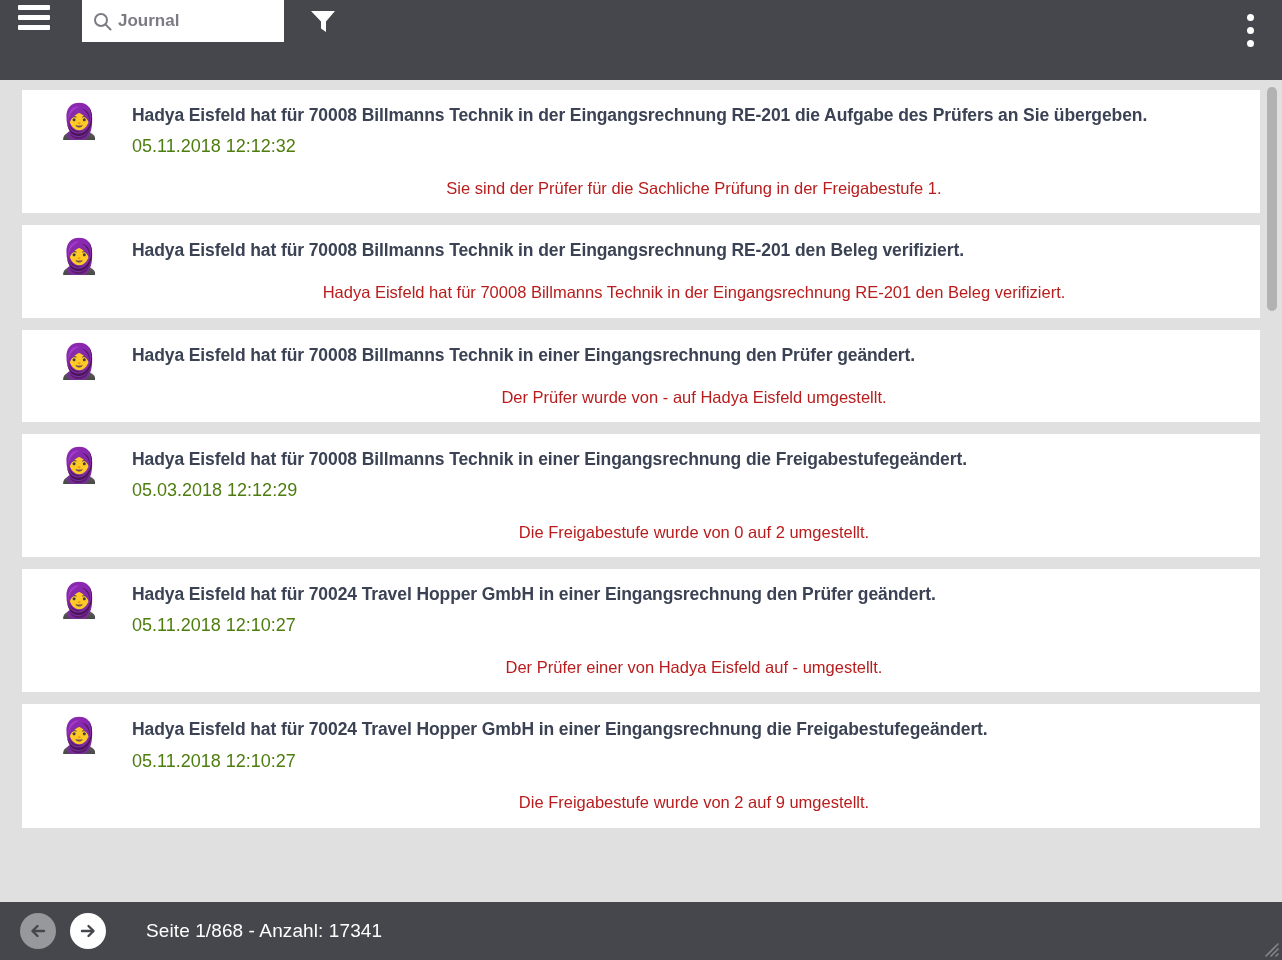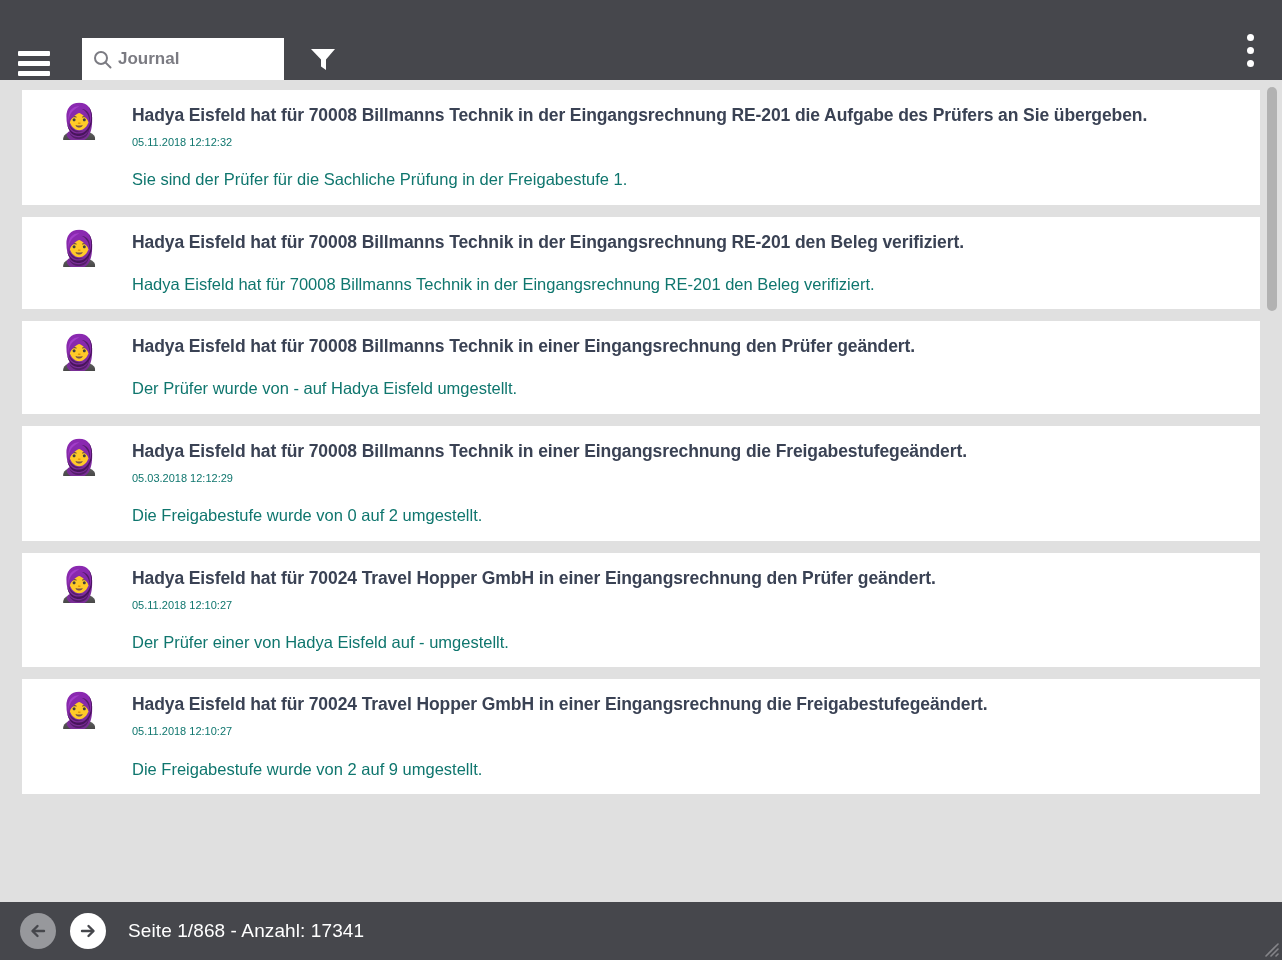--- a/index.html
+++ b/index.html
@@ -20,21 +20,21 @@
     background: #e0e0e0;
     position: relative;
   }
 
   
   .header {
     height: 80px;
     min-height: 80px;
     background: #46474c;
     display: flex;
-    align-items: flex-end;
+    align-items: flex-start;
     padding: 0 0 0 16px;
     position: relative;
     z-index: 5;
   }
 
   .hamburger {
     width: 36px;
     height: 34px;
     display: flex;
     flex-direction: column;
@@ -153,30 +153,31 @@
   }
 
   .card-title {
     font-size: 17.5px;
     font-weight: bold;
     color: #3a4254;
     line-height: 1.32;
     letter-spacing: -0.1px;
   }
   .card-time {
-    font-size: 11px;
-    color: #0f766e;
+    font-size: 18px;
+    color: #4d7c0f;
     margin-top: 9px;
     line-height: 1.2;
   }
   .card-text {
     font-size: 16.5px;
-    color: #0f766e;
+    color: #b91c1c;
     margin-top: 20px;
     line-height: 1.3;
+    text-align: center;
   }
 
   
   .scrollbar-track {
     position: absolute;
     top: 0;
     right: 4px;
     width: 12px;
     height: 100%;
     background: transparent;
@@ -212,21 +213,21 @@
     justify-content: center;
     cursor: pointer;
     flex: 0 0 auto;
   }
   .nav-btn.prev { background: #97989c; margin-right: 14px; }
   .nav-btn.next { background: #ffffff; }
 
   .page-label {
     color: #ffffff;
     font-size: 19px;
-    margin-left: 22px;
+    margin-left: 40px;
     letter-spacing: 0.1px;
   }
 
   .resize-grip {
     position: absolute;
     right: 3px;
     bottom: 3px;
     width: 22px;
     height: 22px;
     opacity: 0.55;

